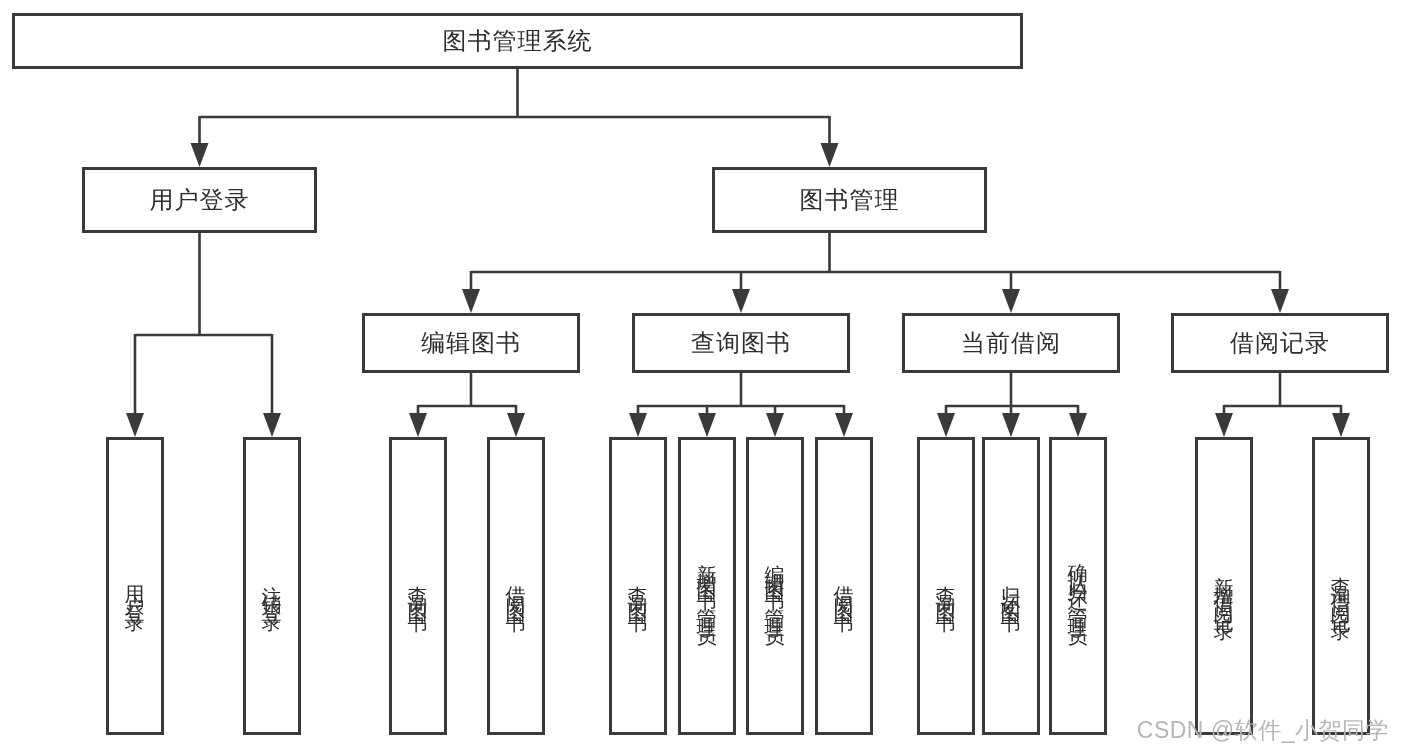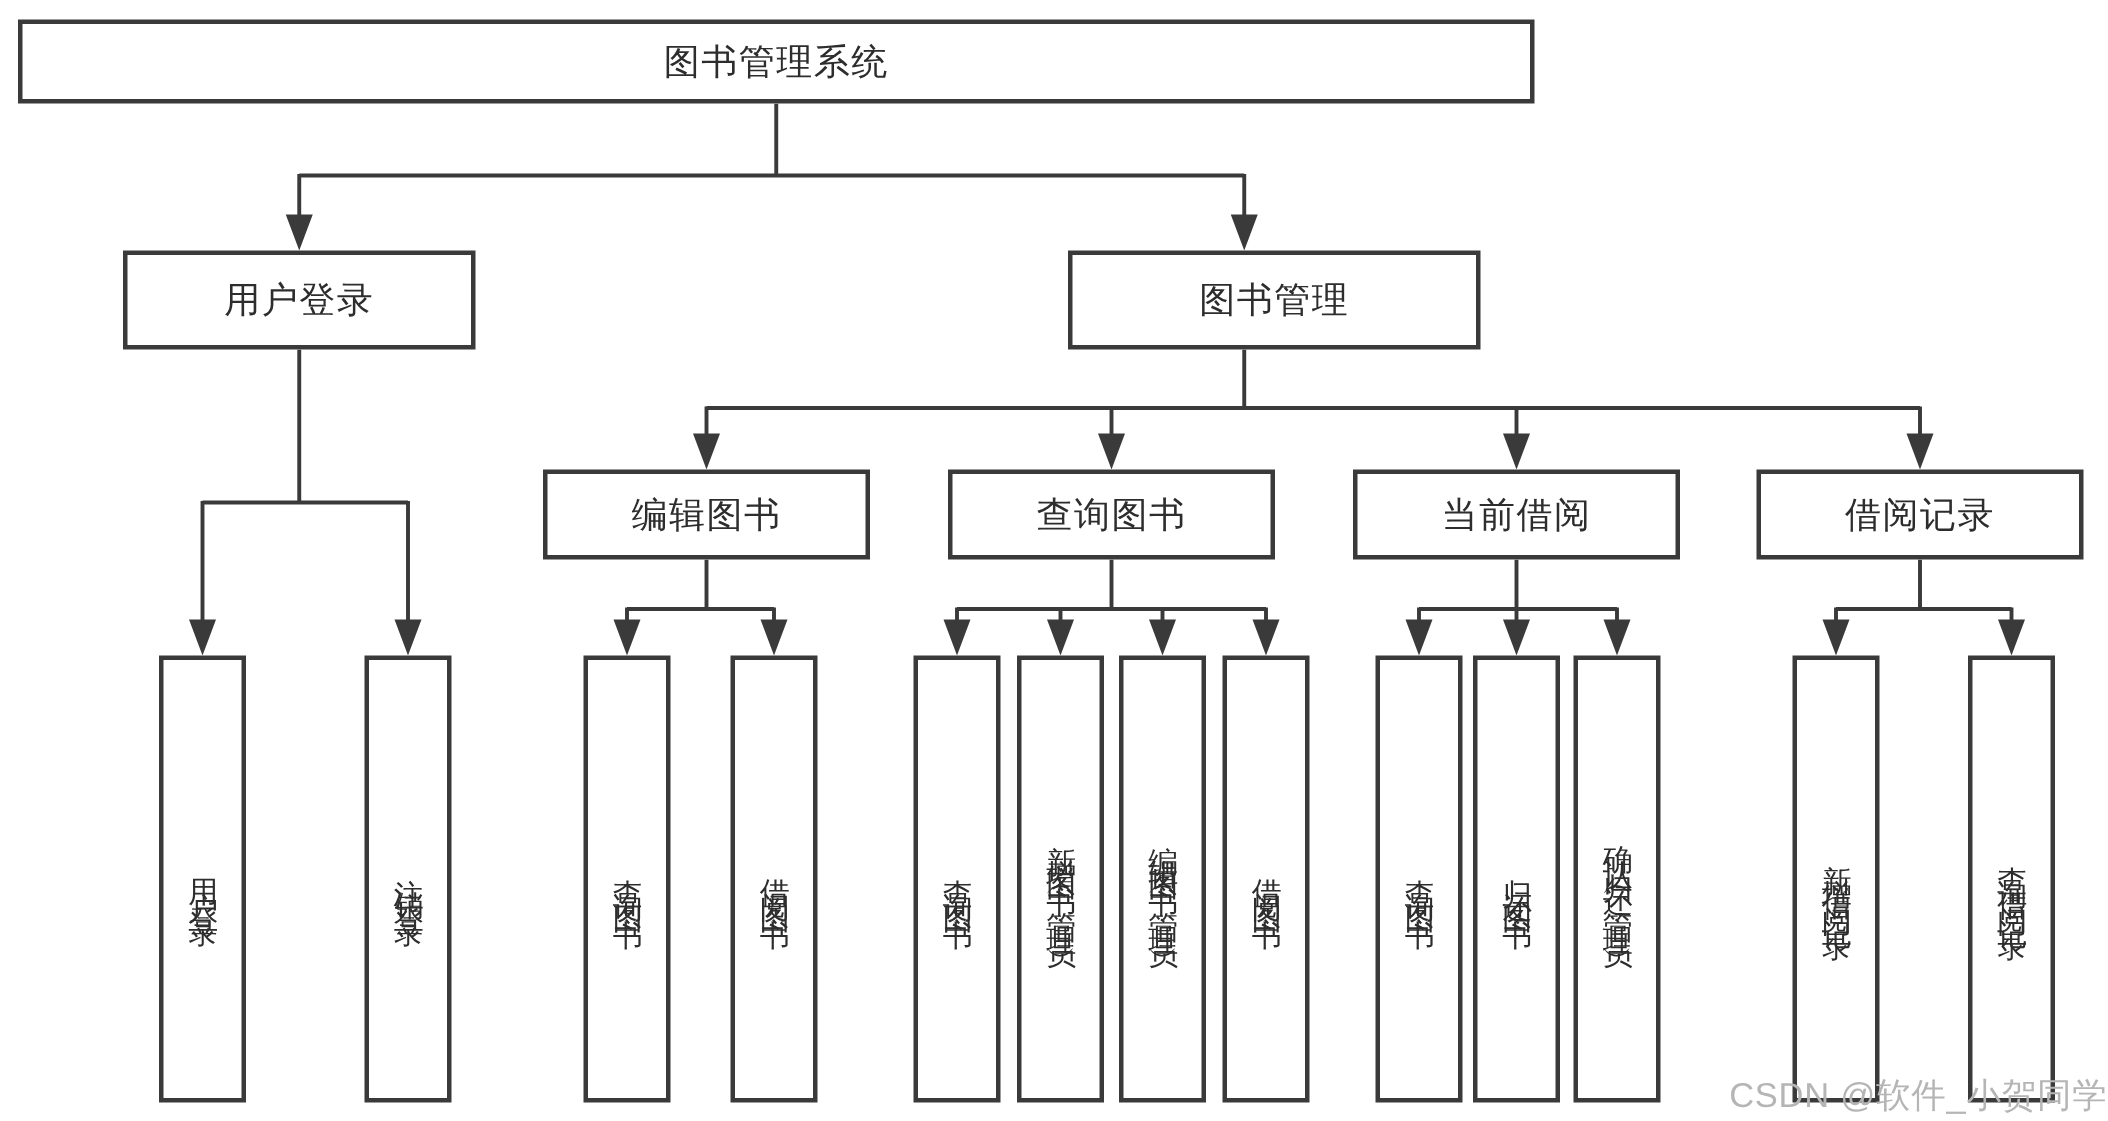--- a/index.html
+++ b/index.html
@@ -24,21 +24,21 @@
   .hbox { font-size:24px; letter-spacing:1px; }
   .vbox {
     writing-mode:vertical-rl;
     text-orientation:mixed;
     font-size:20px;
     letter-spacing:9px;
     line-height:1.1;
     padding-top:4px;
   }
   .watermark {
-    position:absolute; right:0; bottom:1px;
+    position:absolute; right:16px; bottom:1px;
     font-size:23px; letter-spacing:0.5px;
     color:var(--c-watermark,#b5b5b5);
     z-index:5;
   }
 </style>
 </head>
 <body>
 
 <div class="canvas">
 

